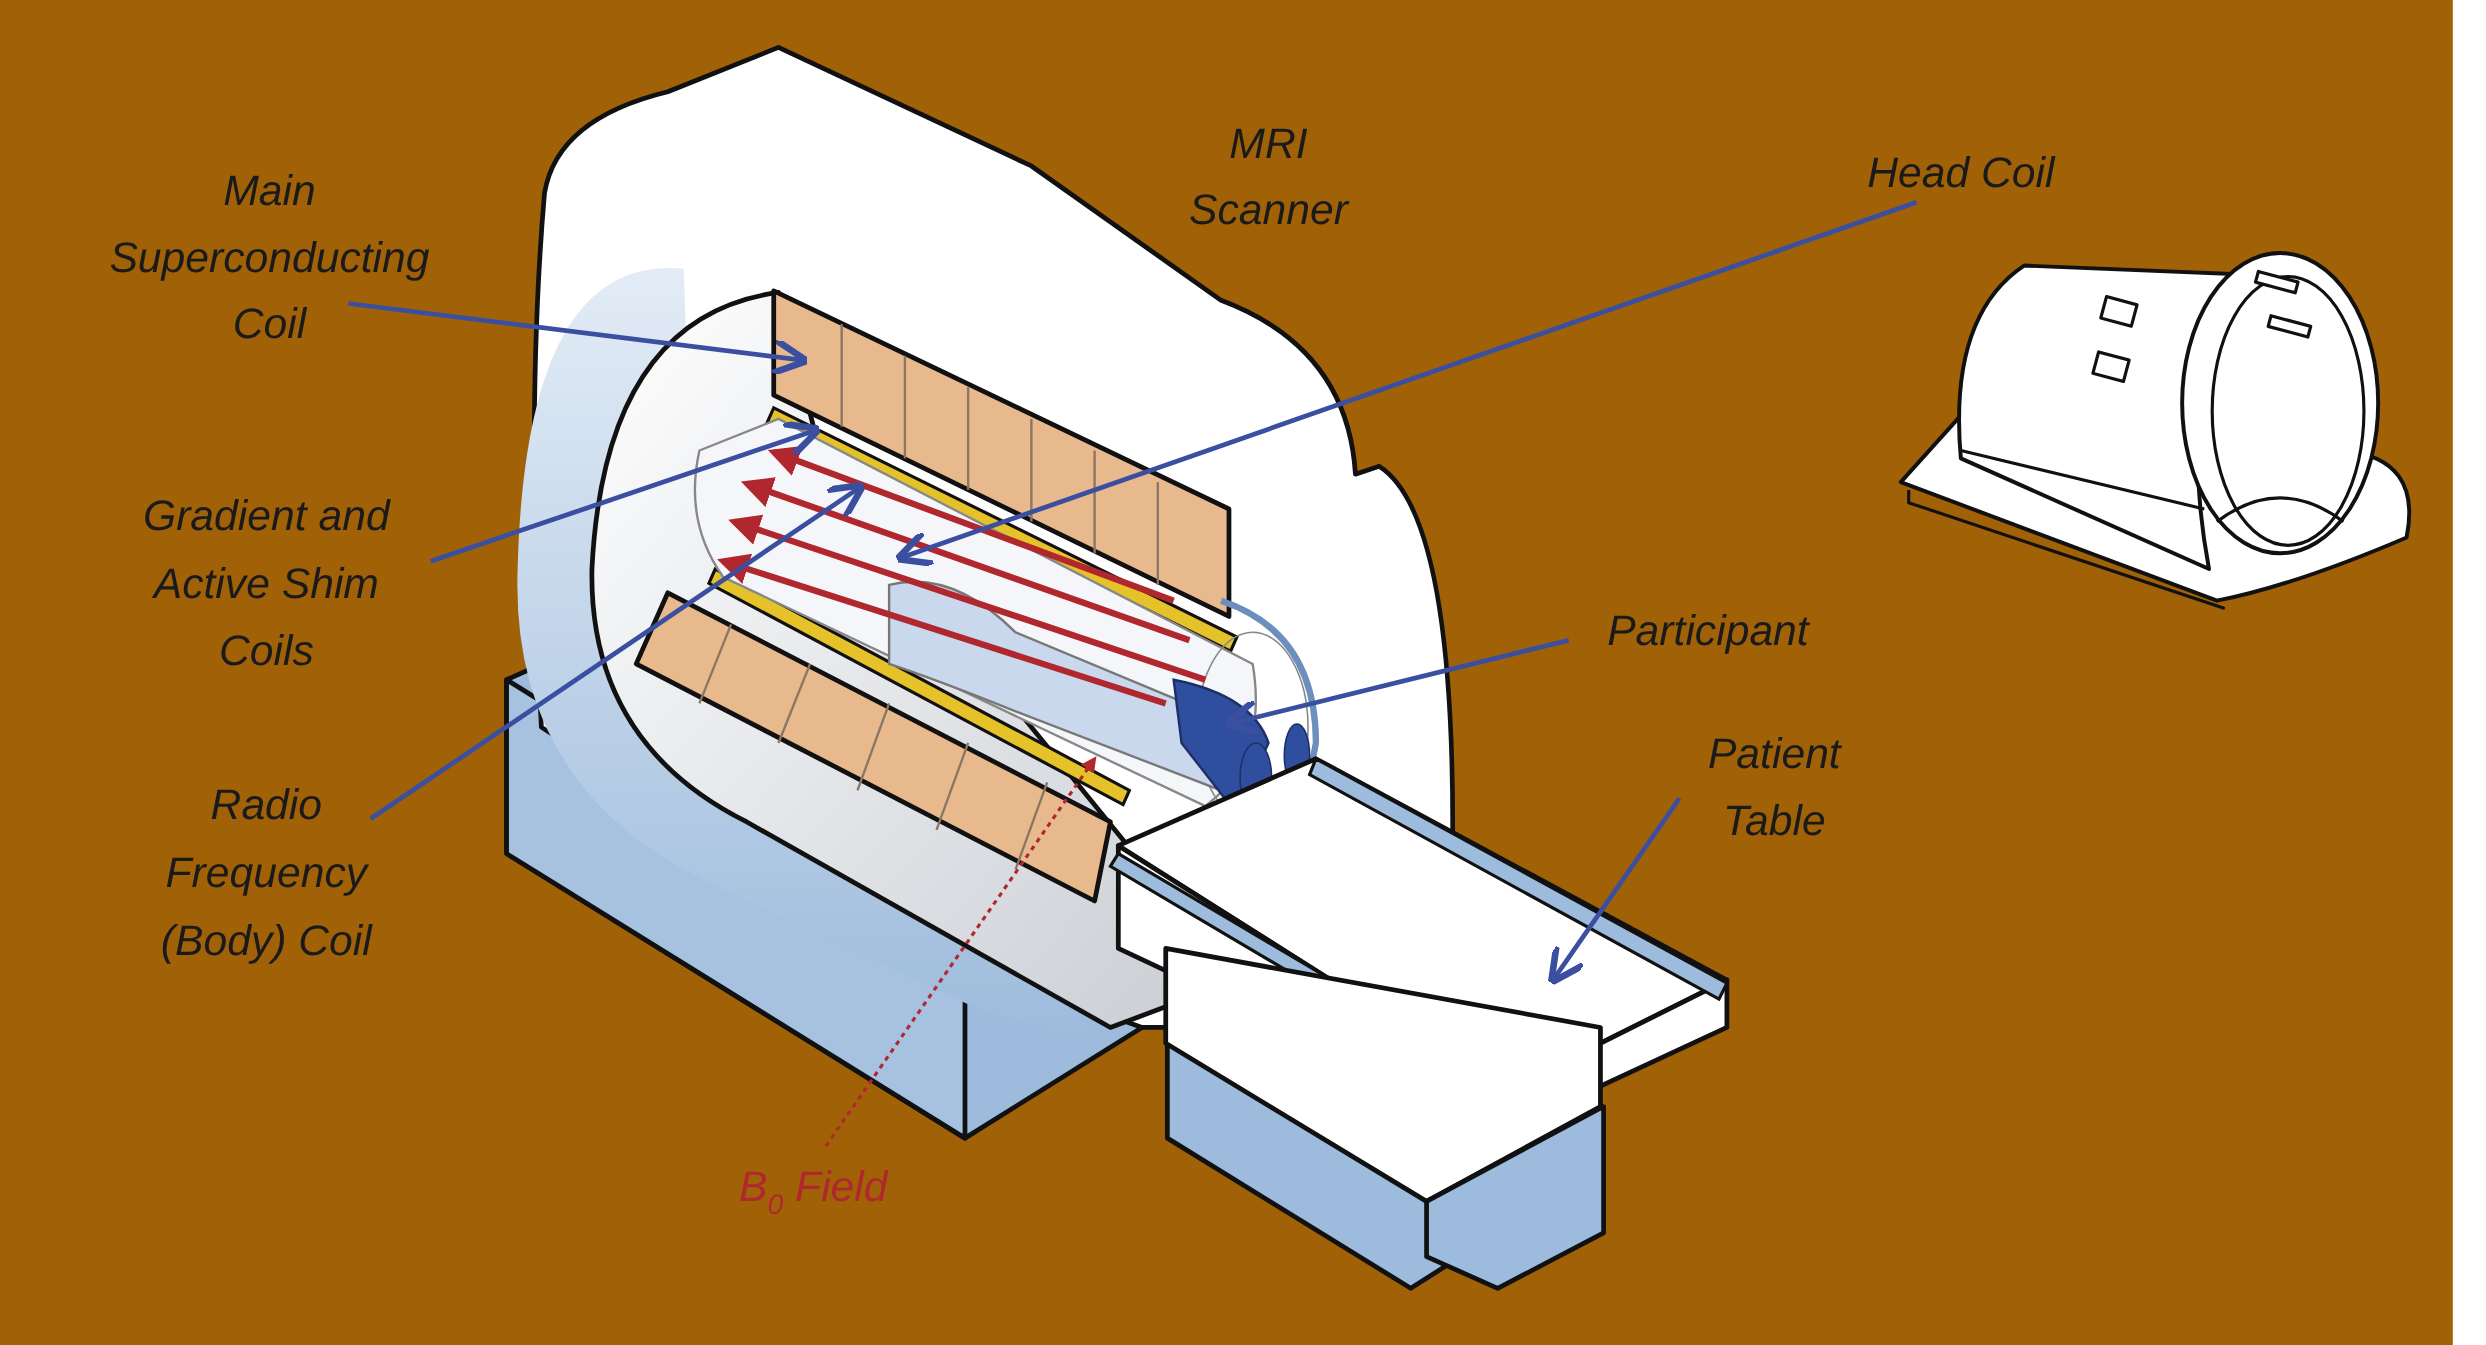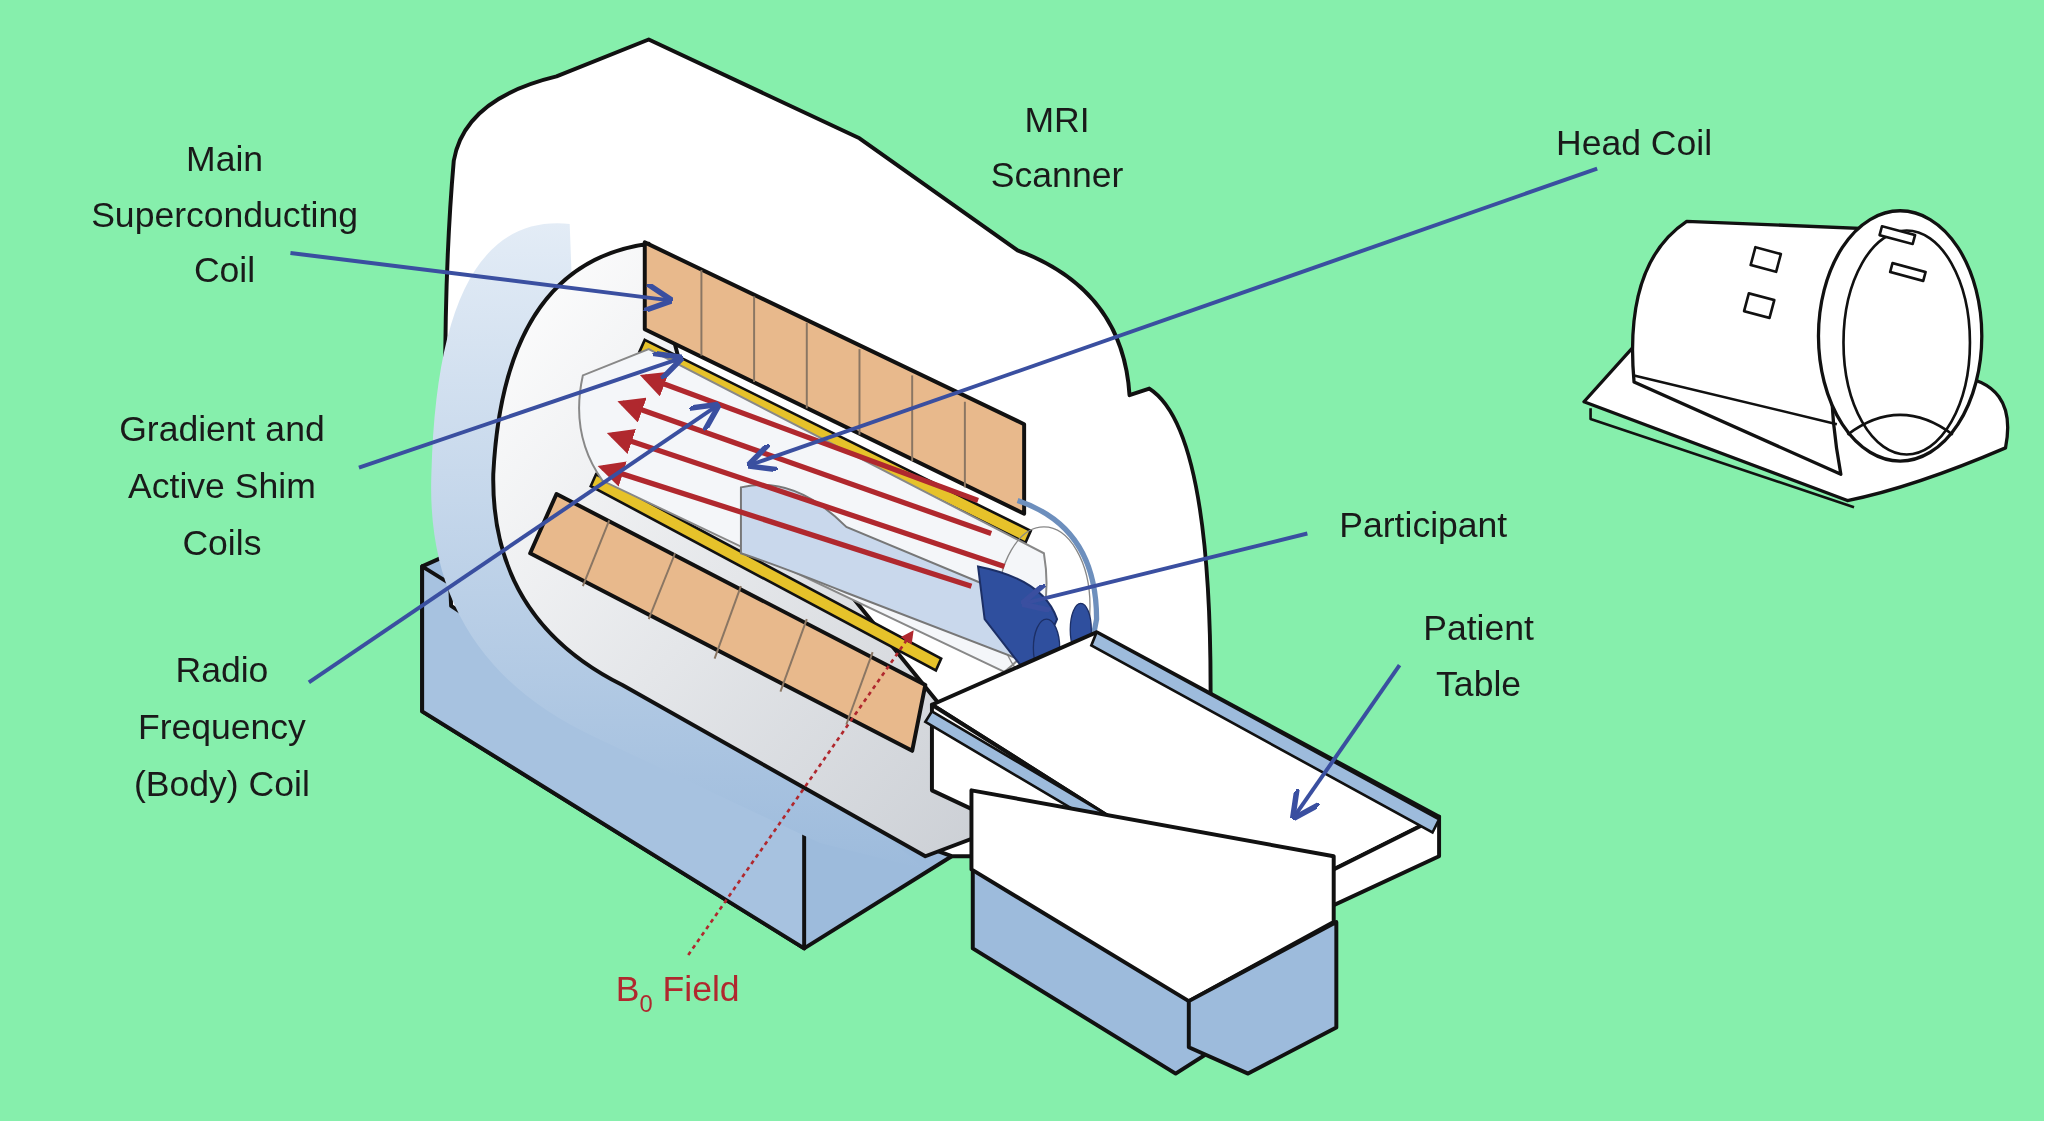--- a/index.html
+++ b/index.html
@@ -1,16 +1,16 @@
 <!DOCTYPE html>
 <html><head>
 <meta charset="utf-8">
 <style>
   html,body{margin:0;padding:0;background:#ffffff;}
-  #stage{position:relative;width:2044px;height:1121px;overflow:hidden;background:#86efac;}
+  #stage{position:relative;width:2044px;height:1121px;overflow:hidden;background:#a16207;font-style:italic;}
   svg{position:absolute;left:0;top:0;}
   .lbl{font-family:"Liberation Sans","DejaVu Sans",sans-serif;font-size:27px;fill:#1a1a1a;}
   .lbl-red{font-family:"Liberation Sans","DejaVu Sans",sans-serif;font-size:27px;fill:#b0282e;}
   .ol{stroke:#111;stroke-width:3;stroke-linejoin:round;}
   .thin{stroke:#111;stroke-width:2;}
 </style>
 </head>
 <body>
 
 <div id="stage">

